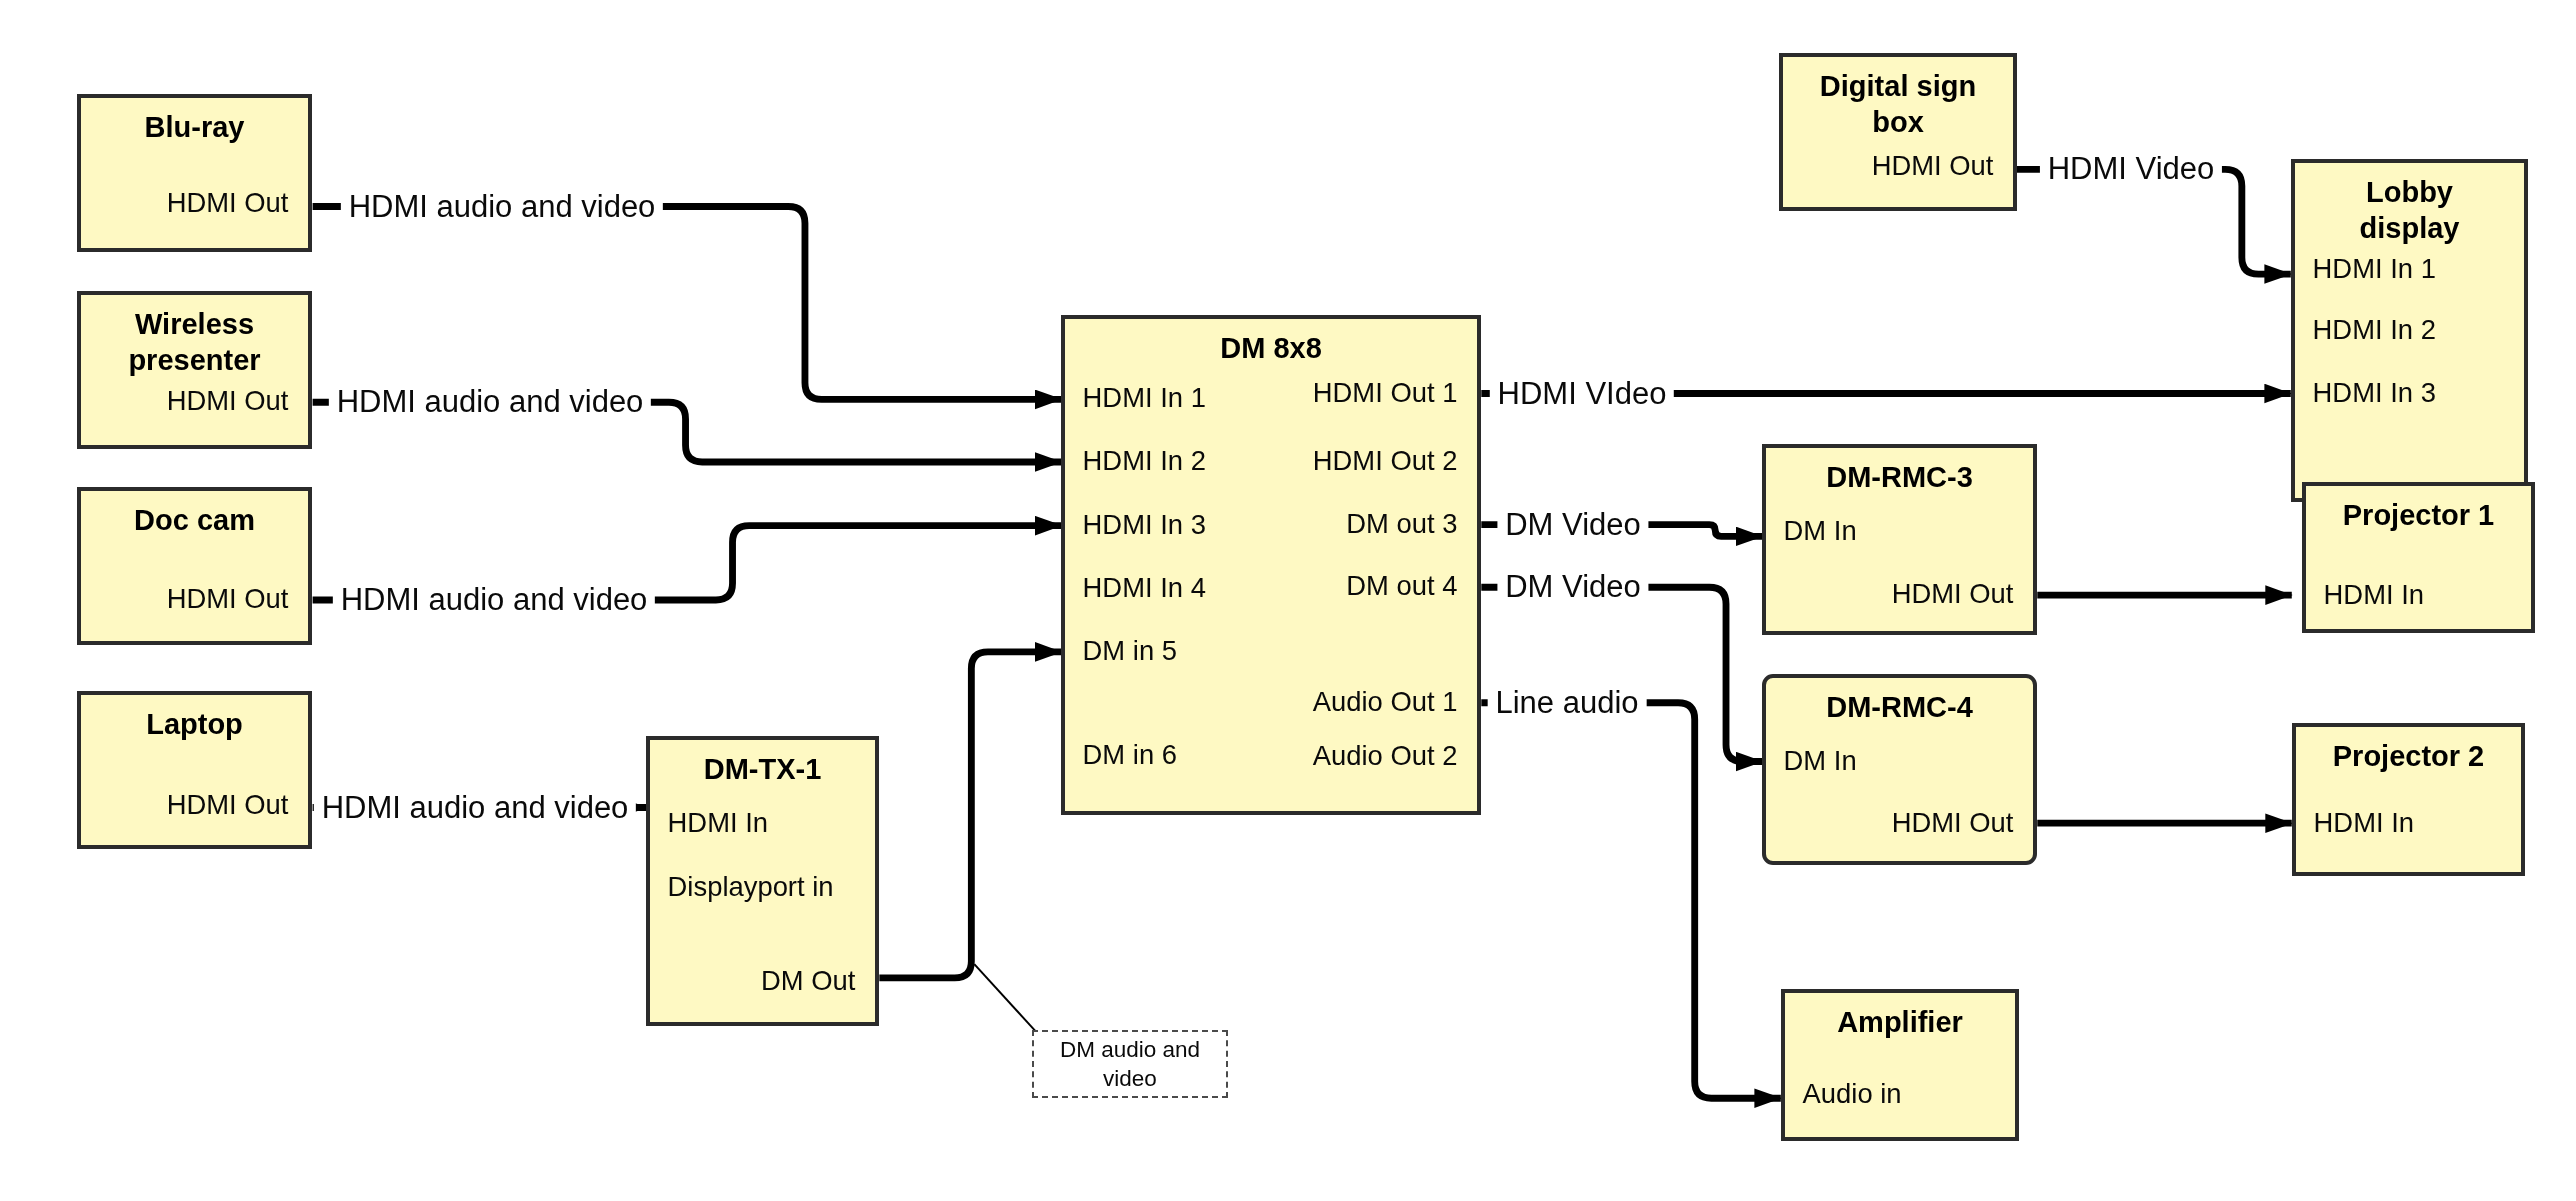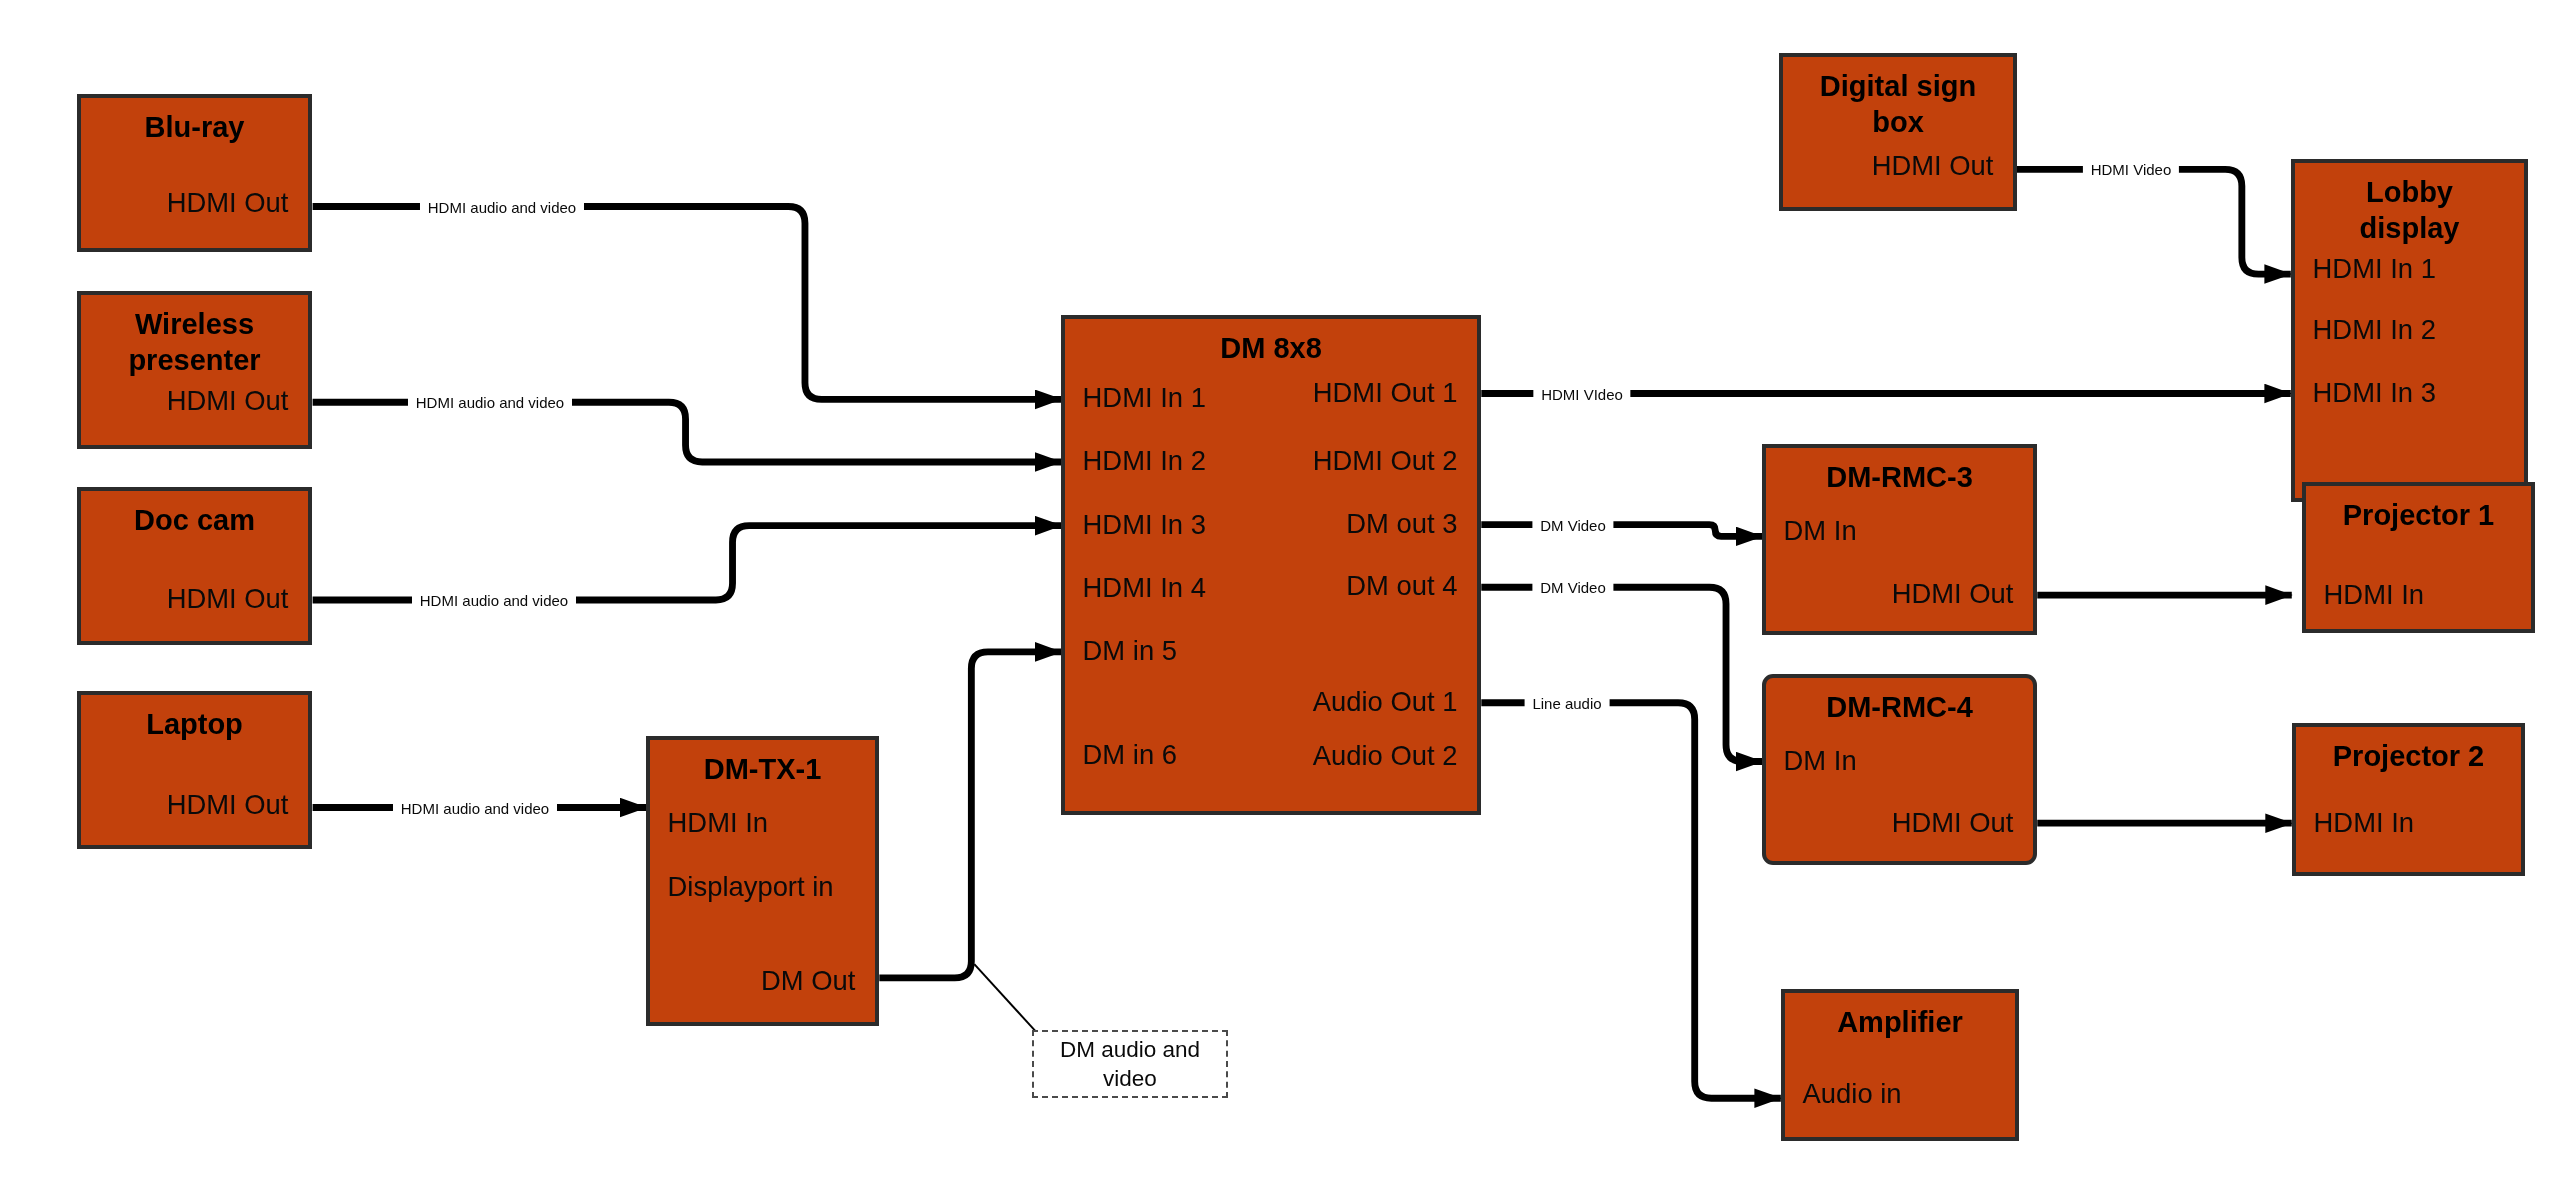--- a/index.html
+++ b/index.html
@@ -7,21 +7,21 @@
     position:relative;
     font-family:"Liberation Sans", sans-serif;
     background:#ffffff;
     overflow:hidden;
   }
   #wires{position:absolute;left:0;top:0;}
   .box{
     position:absolute;
     box-sizing:border-box;
     border:4.9px solid #2b2b2b;
-    background:#c2410c;
+    background:#fef9c3;
   }
   .box-title{
     position:absolute;
     top:10.8px;left:0;right:0;
     text-align:center;
     font-weight:bold;
     font-size:29px;
     line-height:36px;
     color:#000000;
     white-space:pre-line;
@@ -33,21 +33,21 @@
     white-space:nowrap;
     transform:translateY(-50%);
   }
   .port.left{left:17.6px;text-align:left;}
   .port.right{right:19.6px;text-align:right;}
   .edge-label{
     position:absolute;
     transform:translate(-50%,-50%);
     background:#ffffff;
     padding:0 7.8px;
-    font-size:15px;
+    font-size:31px;
     color:#0a0a0a;
     white-space:nowrap;
   }
   .note{
     position:absolute;
     box-sizing:border-box;
     border:2px dashed #4a4a4a;
     background:#ffffff;
     display:flex;
     align-items:center;

